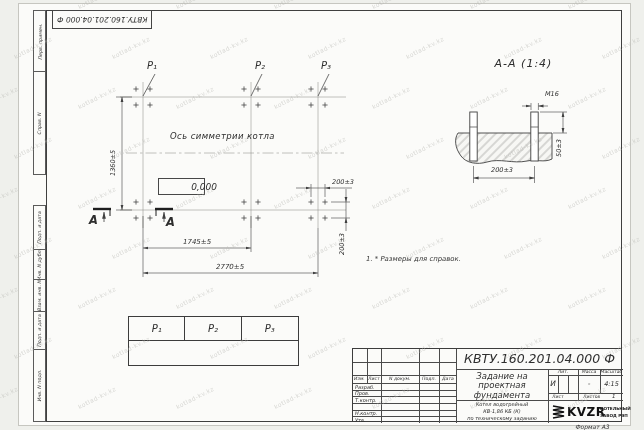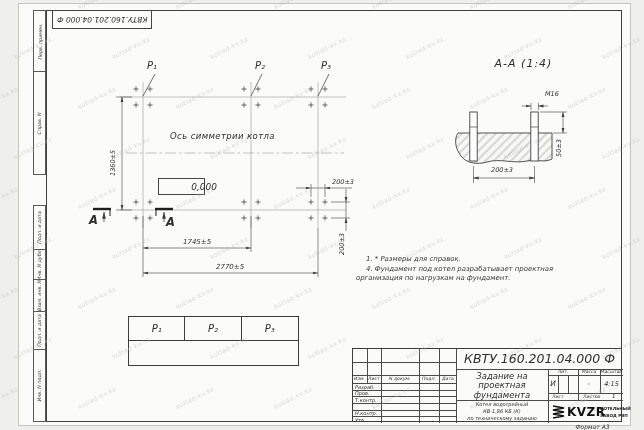--- a/index.html
+++ b/index.html
@@ -198,21 +198,20 @@
   <span class="t" style="left:332px;top:179px;font-size:6.5px;">200±3</span>
   <span class="t rot" style="left:339px;top:255px;font-size:6.5px;">200±3</span>
 
   <span class="t ctr" style="left:476px;top:58px;width:95px;font-size:11px;letter-spacing:1px;">А-А (1:4)</span>
   <span class="t" style="left:545px;top:91px;font-size:6.5px;">М16</span>
   <span class="t rot" style="left:556px;top:157px;font-size:6.5px;">50±3</span>
   <span class="t" style="left:491px;top:167px;font-size:6.5px;">200±3</span>
 
   <div id="notes">
     <p>1. * Размеры для справок.</p>
-    <p>4. Фундамент под котел разрабатывает проектная организация по нагрузкам на фундамент.</p>
   </div>
 
   <div id="ptable">
     <div class="cell">P₁</div>
     <div class="cell">P₂</div>
     <div class="cell">P₃</div>
   </div>
 
   <div id="tb">
 

